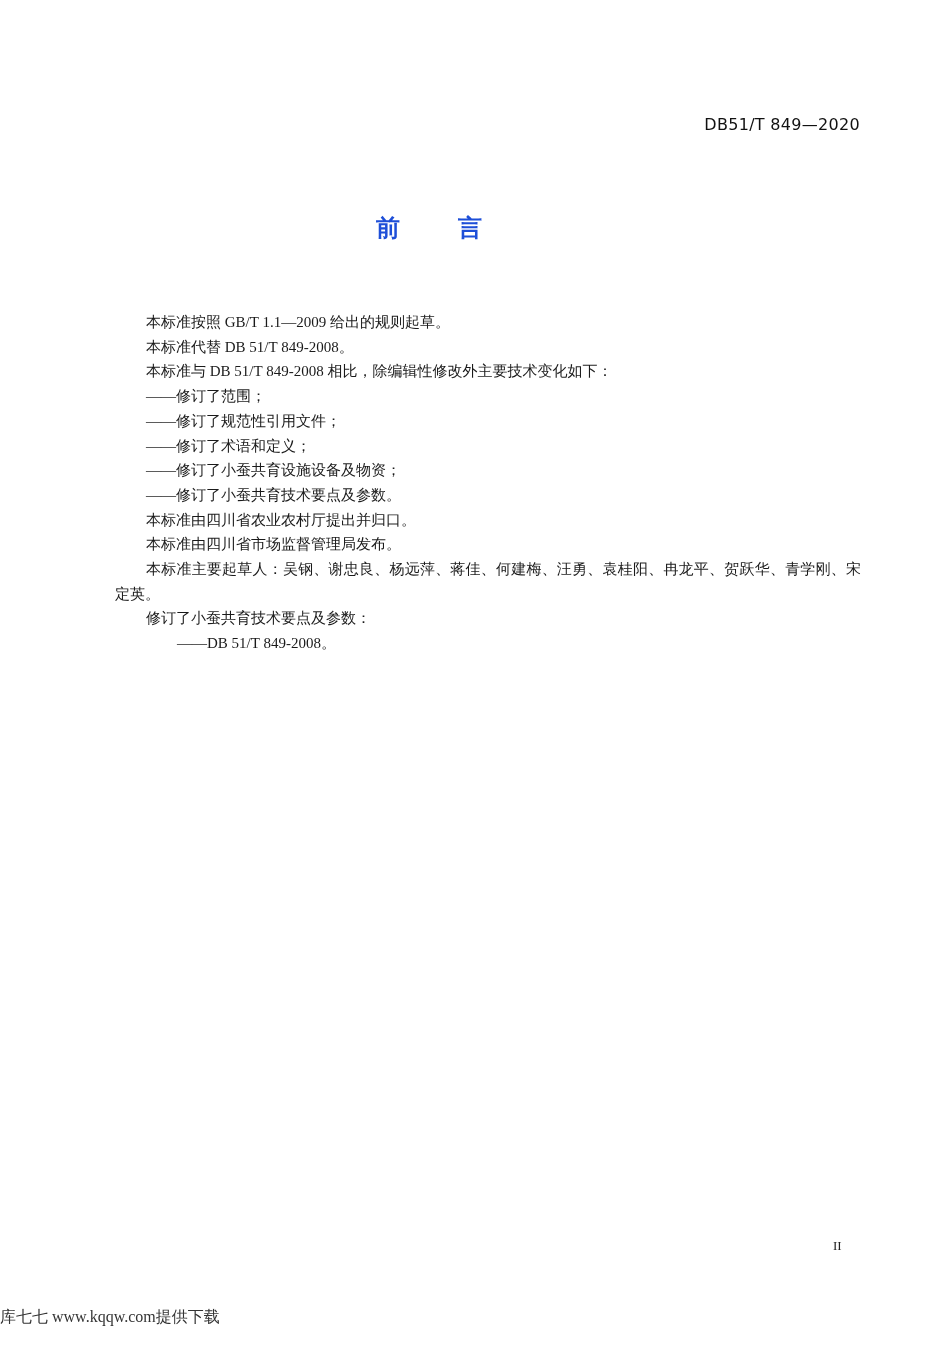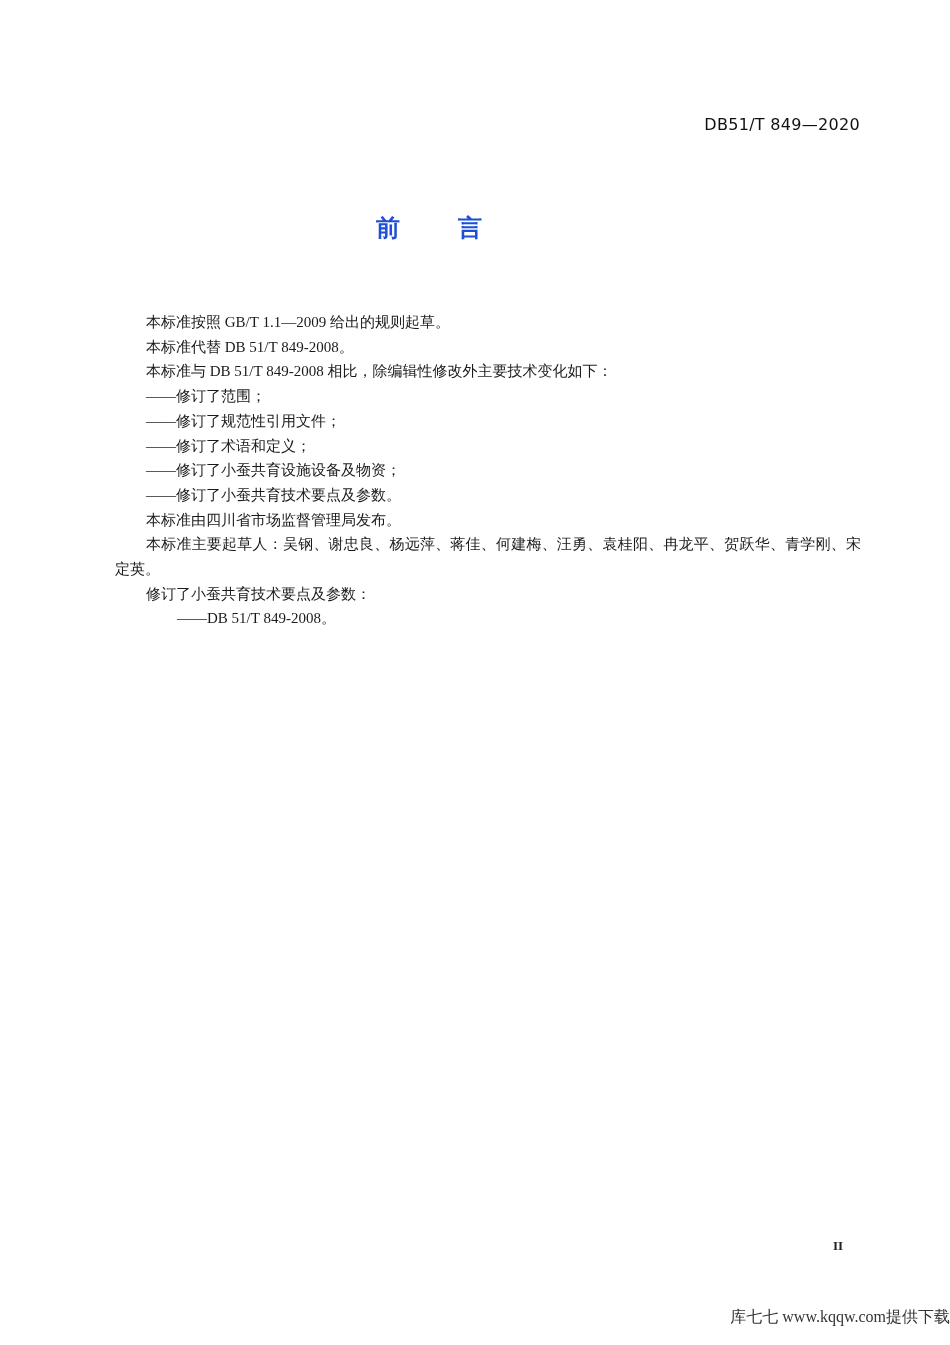--- a/index.html
+++ b/index.html
@@ -10,42 +10,43 @@
   .title { position: absolute; top: 212px; left: 0; width: 858px; text-align: center;
            font-family: "DejaVu Sans", sans-serif; font-size: 24px; font-weight: bold; color: #1d4ed8; }
   .title span { display: inline-block; }
   .title .gap { width: 58px; }
   .body { position: absolute; top: 298px; left: 115px; width: 746px; font-size: 15px; line-height: 24.7px; margin-top: 12px; }
   .p { margin: 0; }
   .indent { text-indent: 31px; }
   .dash { padding-left: 31px; }
   .dash2 { padding-left: 62px; }
   .justify { text-align: justify; text-align-last: left; }
-  .page-no { position: absolute; top: 1238px; left: 833px; font-size: 13px; color: #222; font-weight: bold; }
-  .footer { position: absolute; top: 1307px; left: 0; width: 950px; text-align: right;
+  .page-no { position: absolute; top: 1238px; left: 833px; font-size: 13px; color: #222; }
+  .footer { position: absolute; top: 1307px; left: 0; width: 950px; text-align: left;
             font-size: 16px; color: #333; }
 </style>
 </head>
 <body>
 
 <div class="doc-id">DB51/T 849—2020</div>
 
 <div class="title">
   <span>前</span><span class="gap"></span><span>言</span>
 </div>
 
 <div class="body">
   <p class="p indent">本标准按照 GB/T 1.1—2009 给出的规则起草。</p>
   <p class="p indent">本标准代替 DB 51/T 849-2008。</p>
   <p class="p indent">本标准与 DB 51/T 849-2008 相比，除编辑性修改外主要技术变化如下：</p>
   <p class="p dash">——修订了范围；</p>
   <p class="p dash">——修订了规范性引用文件；</p>
   <p class="p dash">——修订了术语和定义；</p>
   <p class="p dash">——修订了小蚕共育设施设备及物资；</p>
   <p class="p dash">——修订了小蚕共育技术要点及参数。</p>
+  <p class="p indent">本标准由四川省农业农村厅提出并归口。</p>
   <p class="p indent">本标准由四川省市场监督管理局发布。</p>
   <p class="p indent justify">本标准主要起草人：吴钢、谢忠良、杨远萍、蒋佳、何建梅、汪勇、袁桂阳、冉龙平、贺跃华、青学刚、宋定英。</p>
   <p class="p indent">修订了小蚕共育技术要点及参数：</p>
   <p class="p dash2">——DB 51/T 849-2008。</p>
 </div>
 
 <div class="page-no">II</div>
 
 <div class="footer">库七七 www.kqqw.com提供下载</div>
 

